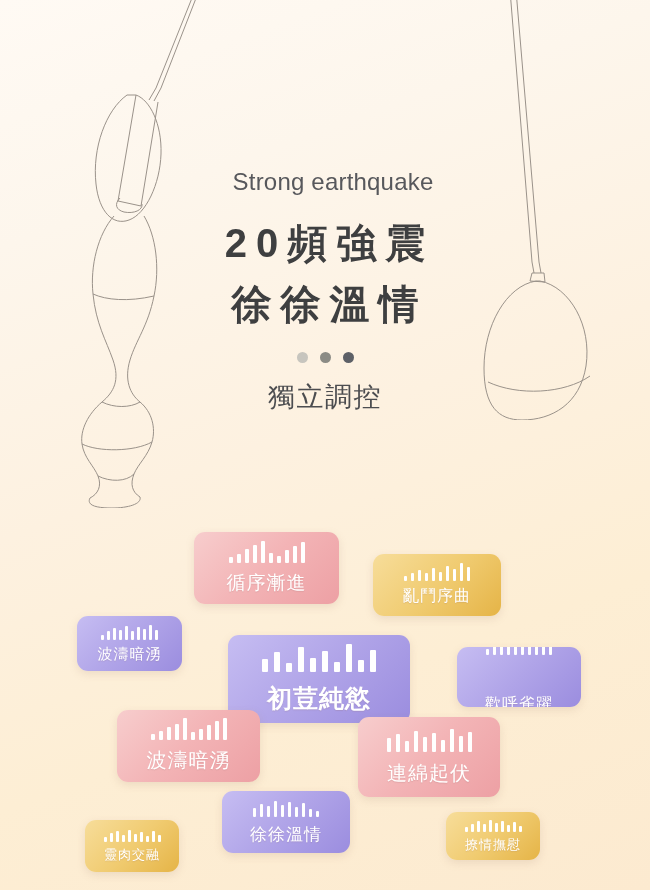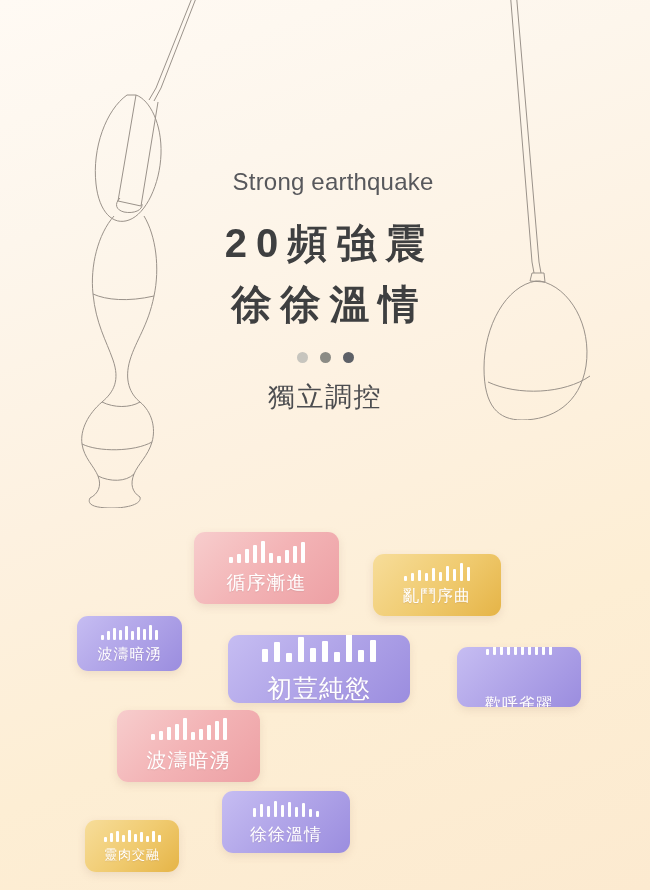--- a/index.html
+++ b/index.html
@@ -240,21 +240,21 @@
           <i style="width: 3px; height: 10px;"></i>
           <i style="width: 3px; height: 14px;"></i>
           <i style="width: 3px; height: 9px;"></i>
           <i style="width: 3px; height: 13px;"></i>
           <i style="width: 3px; height: 11px;"></i>
           <i style="width: 3px; height: 15px;"></i>
           <i style="width: 3px; height: 10px;"></i>
         </div>
         <div class="caption" style="font-size: 15px;">波濤暗湧</div>
       </div>
-      <div class="badge theme-purple" style="left: 228px; top: 635px; width: 182px; height: 68px;">
+      <div class="badge theme-purple" style="left: 228px; top: 635px; width: 182px; height: 88px; font-weight: bold;">
         <div class="wave" style="height: 28px; gap: 6px; margin-bottom: 10px;">
           <i style="width: 6px; height: 13px;"></i>
           <i style="width: 6px; height: 20px;"></i>
           <i style="width: 6px; height: 9px;"></i>
           <i style="width: 6px; height: 25px;"></i>
           <i style="width: 6px; height: 14px;"></i>
           <i style="width: 6px; height: 21px;"></i>
           <i style="width: 6px; height: 10px;"></i>
           <i style="width: 6px; height: 28px;"></i>
           <i style="width: 6px; height: 12px;"></i>
@@ -285,20 +285,35 @@
           <i style="width: 4px; height: 16px;"></i>
           <i style="width: 4px; height: 22px;"></i>
           <i style="width: 4px; height: 8px;"></i>
           <i style="width: 4px; height: 11px;"></i>
           <i style="width: 4px; height: 15px;"></i>
           <i style="width: 4px; height: 19px;"></i>
           <i style="width: 4px; height: 22px;"></i>
         </div>
         <div class="caption" style="font-size: 20px;">波濤暗湧</div>
       </div>
+      <div class="badge theme-pink" style="left: 358px; top: 717px; width: 142px; height: 80px;">
+        <div class="wave" style="height: 24px; gap: 5px; margin-bottom: 8px;">
+          <i style="width: 4px; height: 14px;"></i>
+          <i style="width: 4px; height: 18px;"></i>
+          <i style="width: 4px; height: 11px;"></i>
+          <i style="width: 4px; height: 21px;"></i>
+          <i style="width: 4px; height: 15px;"></i>
+          <i style="width: 4px; height: 19px;"></i>
+          <i style="width: 4px; height: 12px;"></i>
+          <i style="width: 4px; height: 23px;"></i>
+          <i style="width: 4px; height: 16px;"></i>
+          <i style="width: 4px; height: 20px;"></i>
+        </div>
+        <div class="caption" style="font-size: 20px;">連綿起伏</div>
+      </div>
       <div class="badge theme-gold" style="left: 85px; top: 820px; width: 94px; height: 52px;">
         <div class="wave" style="height: 14px; gap: 3px; margin-bottom: 4px;">
           <i style="width: 3px; height: 5px;"></i>
           <i style="width: 3px; height: 9px;"></i>
           <i style="width: 3px; height: 11px;"></i>
           <i style="width: 3px; height: 7px;"></i>
           <i style="width: 3px; height: 12px;"></i>
           <i style="width: 3px; height: 8px;"></i>
           <i style="width: 3px; height: 10px;"></i>
           <i style="width: 3px; height: 6px;"></i>
@@ -315,15 +330,30 @@
           <i style="width: 3px; height: 16px;"></i>
           <i style="width: 3px; height: 12px;"></i>
           <i style="width: 3px; height: 15px;"></i>
           <i style="width: 3px; height: 10px;"></i>
           <i style="width: 3px; height: 14px;"></i>
           <i style="width: 3px; height: 8px;"></i>
           <i style="width: 3px; height: 6px;"></i>
         </div>
         <div class="caption" style="font-size: 17px;">徐徐溫情</div>
       </div>
+      <div class="badge theme-gold" style="left: 446px; top: 812px; width: 94px; height: 48px;">
+        <div class="wave" style="height: 13px; gap: 3px; margin-bottom: 4px;">
+          <i style="width: 3px; height: 5px;"></i>
+          <i style="width: 3px; height: 8px;"></i>
+          <i style="width: 3px; height: 11px;"></i>
+          <i style="width: 3px; height: 8px;"></i>
+          <i style="width: 3px; height: 12px;"></i>
+          <i style="width: 3px; height: 9px;"></i>
+          <i style="width: 3px; height: 11px;"></i>
+          <i style="width: 3px; height: 7px;"></i>
+          <i style="width: 3px; height: 10px;"></i>
+          <i style="width: 3px; height: 6px;"></i>
+        </div>
+        <div class="caption" style="font-size: 13px;">撩情撫慰</div>
+      </div>
     </div>
 
 </div>
 
 </body></html>

